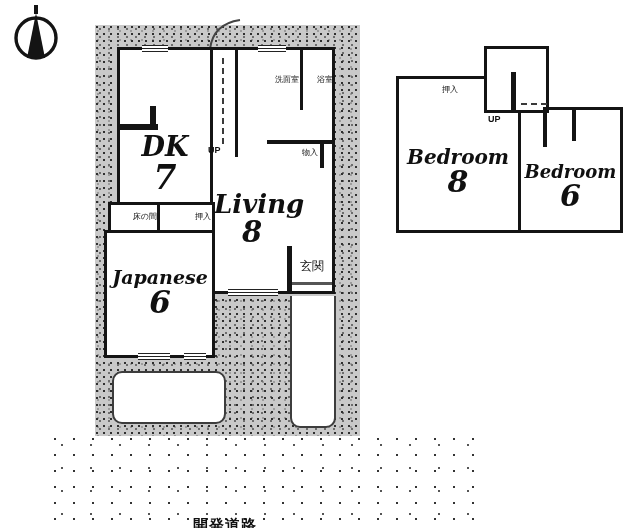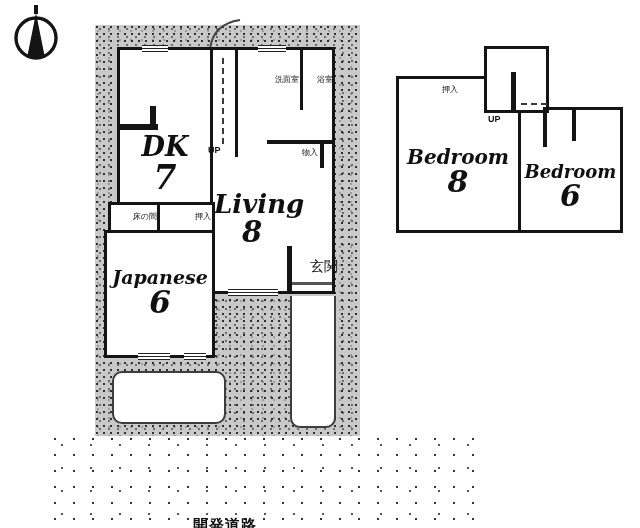--- a/index.html
+++ b/index.html
@@ -95,21 +95,21 @@
   </div>
   <div class="script-label" style="left:110px;top:268px;width:100px;">
     <span class="rname" style="font-size:19px;">Japanese</span>
     <span class="rsize" style="font-size:31px;">6</span>
   </div>
   <div class="jp-label" style="left:239px;top:74px;width:60px;font-size:8px;">洗面室</div>
   <div class="jp-label" style="left:302px;top:74px;width:31px;font-size:8px;">浴室</div>
   <div class="jp-label" style="left:282px;top:147px;width:36px;font-size:8px;">物入</div>
   <div class="jp-label" style="left:111px;top:211px;width:46px;font-size:8px;">床の間</div>
   <div class="jp-label" style="left:161px;top:211px;width:50px;font-size:8px;">押入</div>
-  <div class="jp-label" style="left:300px;top:258px;width:38px;font-size:14px;">玄関</div>
+  <div class="jp-label" style="left:286px;top:258px;width:38px;font-size:12px;">玄関</div>
   <div class="up-label" style="left:208px;top:145px;width:30px;">UP</div>
 
   <div class="pad" style="left:290px;top:296px;width:46px;height:132px;border-top:none;border-radius:0 0 10px 10px;"></div>
   <div class="pad" style="left:112px;top:371px;width:114px;height:53px;border-radius:10px;"></div>
 
   <div class="road" style="left:52px;top:436px;width:428px;height:84px;"></div>
   <div class="road-label" style="left:193px;top:474px;margin-top:42px;">開発道路</div>
 
   <div class="room" style="left:396px;top:76px;width:125px;height:157px;"></div>
   <div class="room" style="left:518px;top:107px;width:105px;height:126px;"></div>

